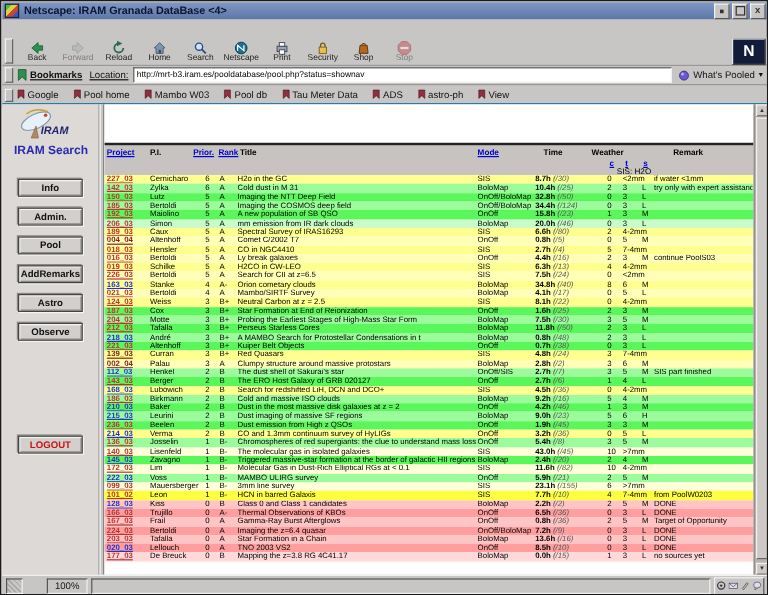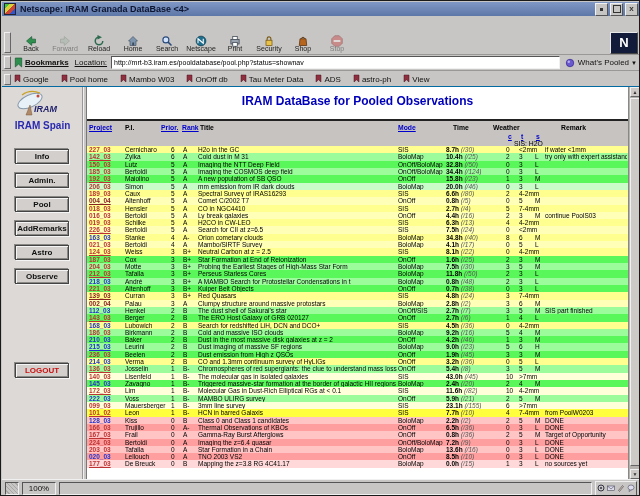--- a/index.html
+++ b/index.html
@@ -78,21 +78,21 @@
   .c-time b{font-weight:bold;}
   .c-time i{font-style:italic;color:#555;font-weight:normal;}
   .c-c{left:419px;width:12px;}
   .c-t{left:432px;width:16px;}
   .c-s{left:448px;width:10px;}
   .c-remark{left:458px;width:82px;overflow:hidden;}
 
   
   .statusbar{position:absolute;top:478px;left:1px;width:638px;height:17px;background:#c8c6c4;border-top:1px solid #f0f0f0;display:flex;align-items:center;padding:0 3px;box-sizing:border-box;}
   .st-grip{width:12px;height:11px;border:1px solid;border-color:#555 #f0f0f0 #f0f0f0 #555;background:repeating-linear-gradient(45deg,#c8c6c4,#c8c6c4 2px,#a8a6a4 2px,#a8a6a4 3px);flex:none;}
-  .st-prog{width:32px;height:11px;margin-left:3px;border:1px solid;border-color:#555 #f0f0f0 #f0f0f0 #555;font-size:8px;line-height:11px;text-align:center;color:#111;flex:none;}
+  .st-prog{width:32px;height:11px;margin-left:20px;border:1px solid;border-color:#555 #f0f0f0 #f0f0f0 #555;font-size:8px;line-height:11px;text-align:center;color:#111;flex:none;}
   .st-msg{flex:1;height:11px;margin-left:3px;border:1px solid;border-color:#555 #f0f0f0 #f0f0f0 #555;}
   .st-comp{width:40px;height:13px;margin-left:3px;border:1px solid;border-color:#f0f0f0 #555 #555 #f0f0f0;display:flex;align-items:center;justify-content:space-around;flex:none;}
 </style>
 </head>
 <body>
 
 <div class="window">
 
   <div class="titlebar">
     <span class="app-icon"></span>
@@ -221,21 +221,21 @@
         <span class="pers-item">
           <span><svg width="7" height="9" viewBox="0 0 14 16">
               <path d="M2 1 H12 V15 L7 10.5 L2 15 Z" fill="#8f2f3f" stroke="#4a1020"></path>
             </svg></span>
           <span>Mambo W03</span>
         </span>
         <span class="pers-item">
           <span><svg width="7" height="9" viewBox="0 0 14 16">
               <path d="M2 1 H12 V15 L7 10.5 L2 15 Z" fill="#8f2f3f" stroke="#4a1020"></path>
             </svg></span>
-          <span>OnOff db</span>
+          <span>Pool db</span>
         </span>
         <span class="pers-item">
           <span><svg width="7" height="9" viewBox="0 0 14 16">
               <path d="M2 1 H12 V15 L7 10.5 L2 15 Z" fill="#8f2f3f" stroke="#4a1020"></path>
             </svg></span>
           <span>Tau Meter Data</span>
         </span>
         <span class="pers-item">
           <span><svg width="7" height="9" viewBox="0 0 14 16">
               <path d="M2 1 H12 V15 L7 10.5 L2 15 Z" fill="#8f2f3f" stroke="#4a1020"></path>
@@ -260,35 +260,34 @@
   <div class="viewport">
 
     <div class="sidebar">
       <svg class="sb-logo" viewBox="0 0 62 30">
         <ellipse cx="20" cy="12" rx="13" ry="6" fill="#e8f0f8" stroke="#8899aa" transform="rotate(-25 20 12)"></ellipse>
         <path d="M20 16 L22 26 L16 26 Z" fill="#b08968" stroke="#7a5a3a" stroke-width="0.5"></path>
         <path d="M12 6 Q20 0 30 4" fill="none" stroke="#c9a227" stroke-width="1.2"></path>
         <circle cx="28" cy="7" r="1.5" fill="#cc4433"></circle>
       </svg>
       <span class="sb-logo-text">IRAM</span>
-      <div class="sb-region">IRAM Spain</div>
+      <div class="sb-region">IRAM Search</div>
       <div id="sidebar-buttons">
           <div class="sb-btn" style="top: 62px;">Info</div>
           <div class="sb-btn" style="top: 86px;">Admin.</div>
           <div class="sb-btn" style="top: 110px;">Pool</div>
           <div class="sb-btn" style="top: 134px;">AddRemarks</div>
           <div class="sb-btn" style="top: 158px; text-align: right;">Astro</div>
           <div class="sb-btn" style="top: 182px;">Observe</div>
         </div>
       <div class="sb-btn logout" style="top:276px;">LOGOUT</div>
     </div>
     <div class="frame-divider"></div>
 
     <div class="mainframe">
-      <div class="page-title">IRAM DataBase for Pooled Observations</div>
 
       <div class="thead">
         <span class="h hlink" style="left:2px;">Project</span>
         <span class="h" style="left:38px;">P.I.</span>
         <span class="h hlink" style="left:74px;">Prior.</span>
         <span class="h hlink" style="left:95px;">Rank</span>
         <span class="h" style="left:113px;">Title</span>
         <span class="h hlink" style="left:311px;">Mode</span>
         <span class="h" style="left:366px;">Time</span>
         <span class="h" style="left:406px;">Weather</span>

